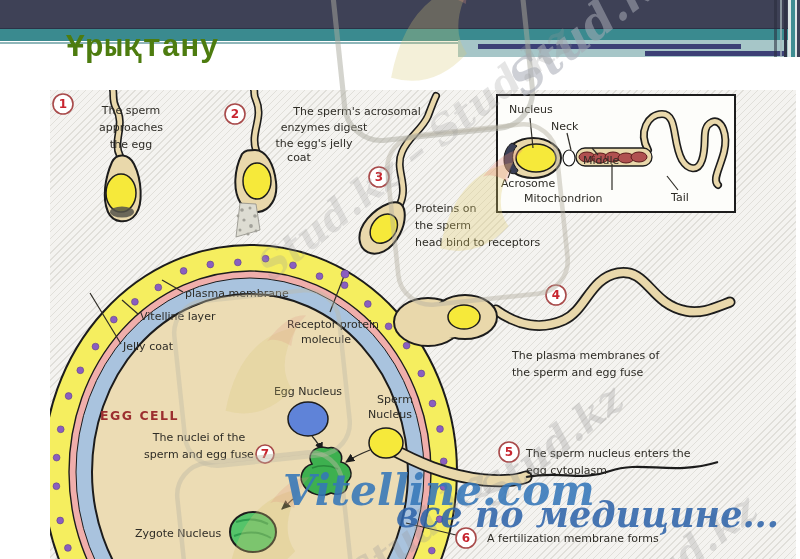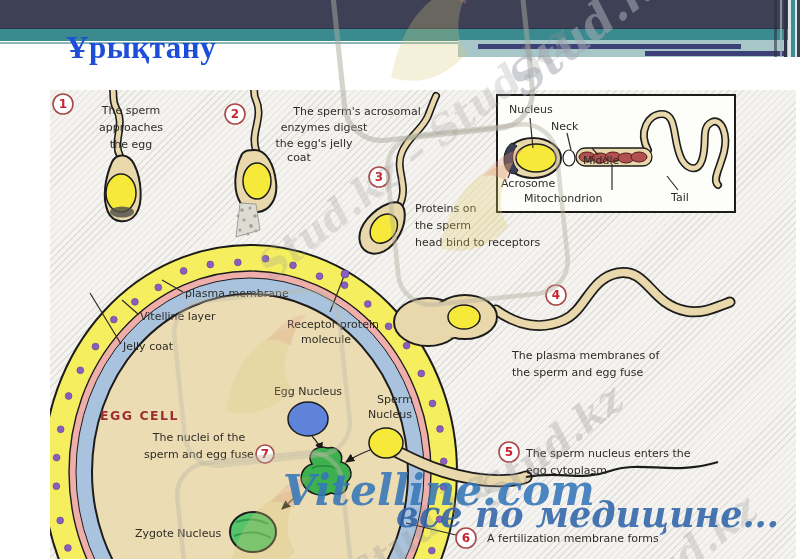--- a/index.html
+++ b/index.html
@@ -7,22 +7,22 @@
        font-family:"DejaVu Sans",sans-serif;}
   .abs{position:absolute;}
   
   .bar-navy{left:0;top:0;width:800px;height:28px;background:#3e4156;}
   .bar-teal{left:0;top:28px;width:800px;height:12px;background:#3a8a8f;border-top:1px solid #2c3247;}
   .line-teal-thin{left:0;top:42px;width:470px;height:2px;background:#8fb6b9;}
   .band-teal-light{left:458px;top:40px;width:342px;height:17px;background:#a6c6c8;}
   .bar-accent1{left:478px;top:44px;width:263px;height:5px;background:#3c4076;}
   .bar-accent2{left:645px;top:51px;width:142px;height:5px;background:#3c4076;}
   .vstripe{top:0;height:57px;}
-  .title{left:66px;top:30px;font-family:Liberation Serif, serif;font-weight:bold;
-         font-size:31px;color:#1d4ed8;letter-spacing:.5px;}
+  .title{left:66px;top:30px;font-family:Liberation Mono, monospace;font-weight:bold;
+         font-size:31px;color:#4d7c0f;letter-spacing:.5px;}
   
   .diagram{left:50px;top:90px;width:746px;height:469px;background:#f4f3f0;
     background-image:repeating-linear-gradient(135deg,rgba(201,199,191,.45) 0px,rgba(201,199,191,.45) 1px,transparent 1px,transparent 5px);}
   svg{display:block;}
   .lbl{font-family:"DejaVu Sans",sans-serif;font-size:11px;fill:#2e2c26;}
   .mid{text-anchor:middle;}
   .stepnum{font-family:"DejaVu Sans",sans-serif;font-weight:bold;font-size:12px;fill:#c8252f;text-anchor:middle;}
   .stepcirc{fill:#ffffff;stroke:#a84a4a;stroke-width:1.6;}
   .eggcell{font-family:"DejaVu Sans",sans-serif;font-weight:bold;font-size:12.5px;fill:#9c2f2f;letter-spacing:1.5px;}
   .ldr{stroke:#2e2c26;stroke-width:1.2;fill:none;}

